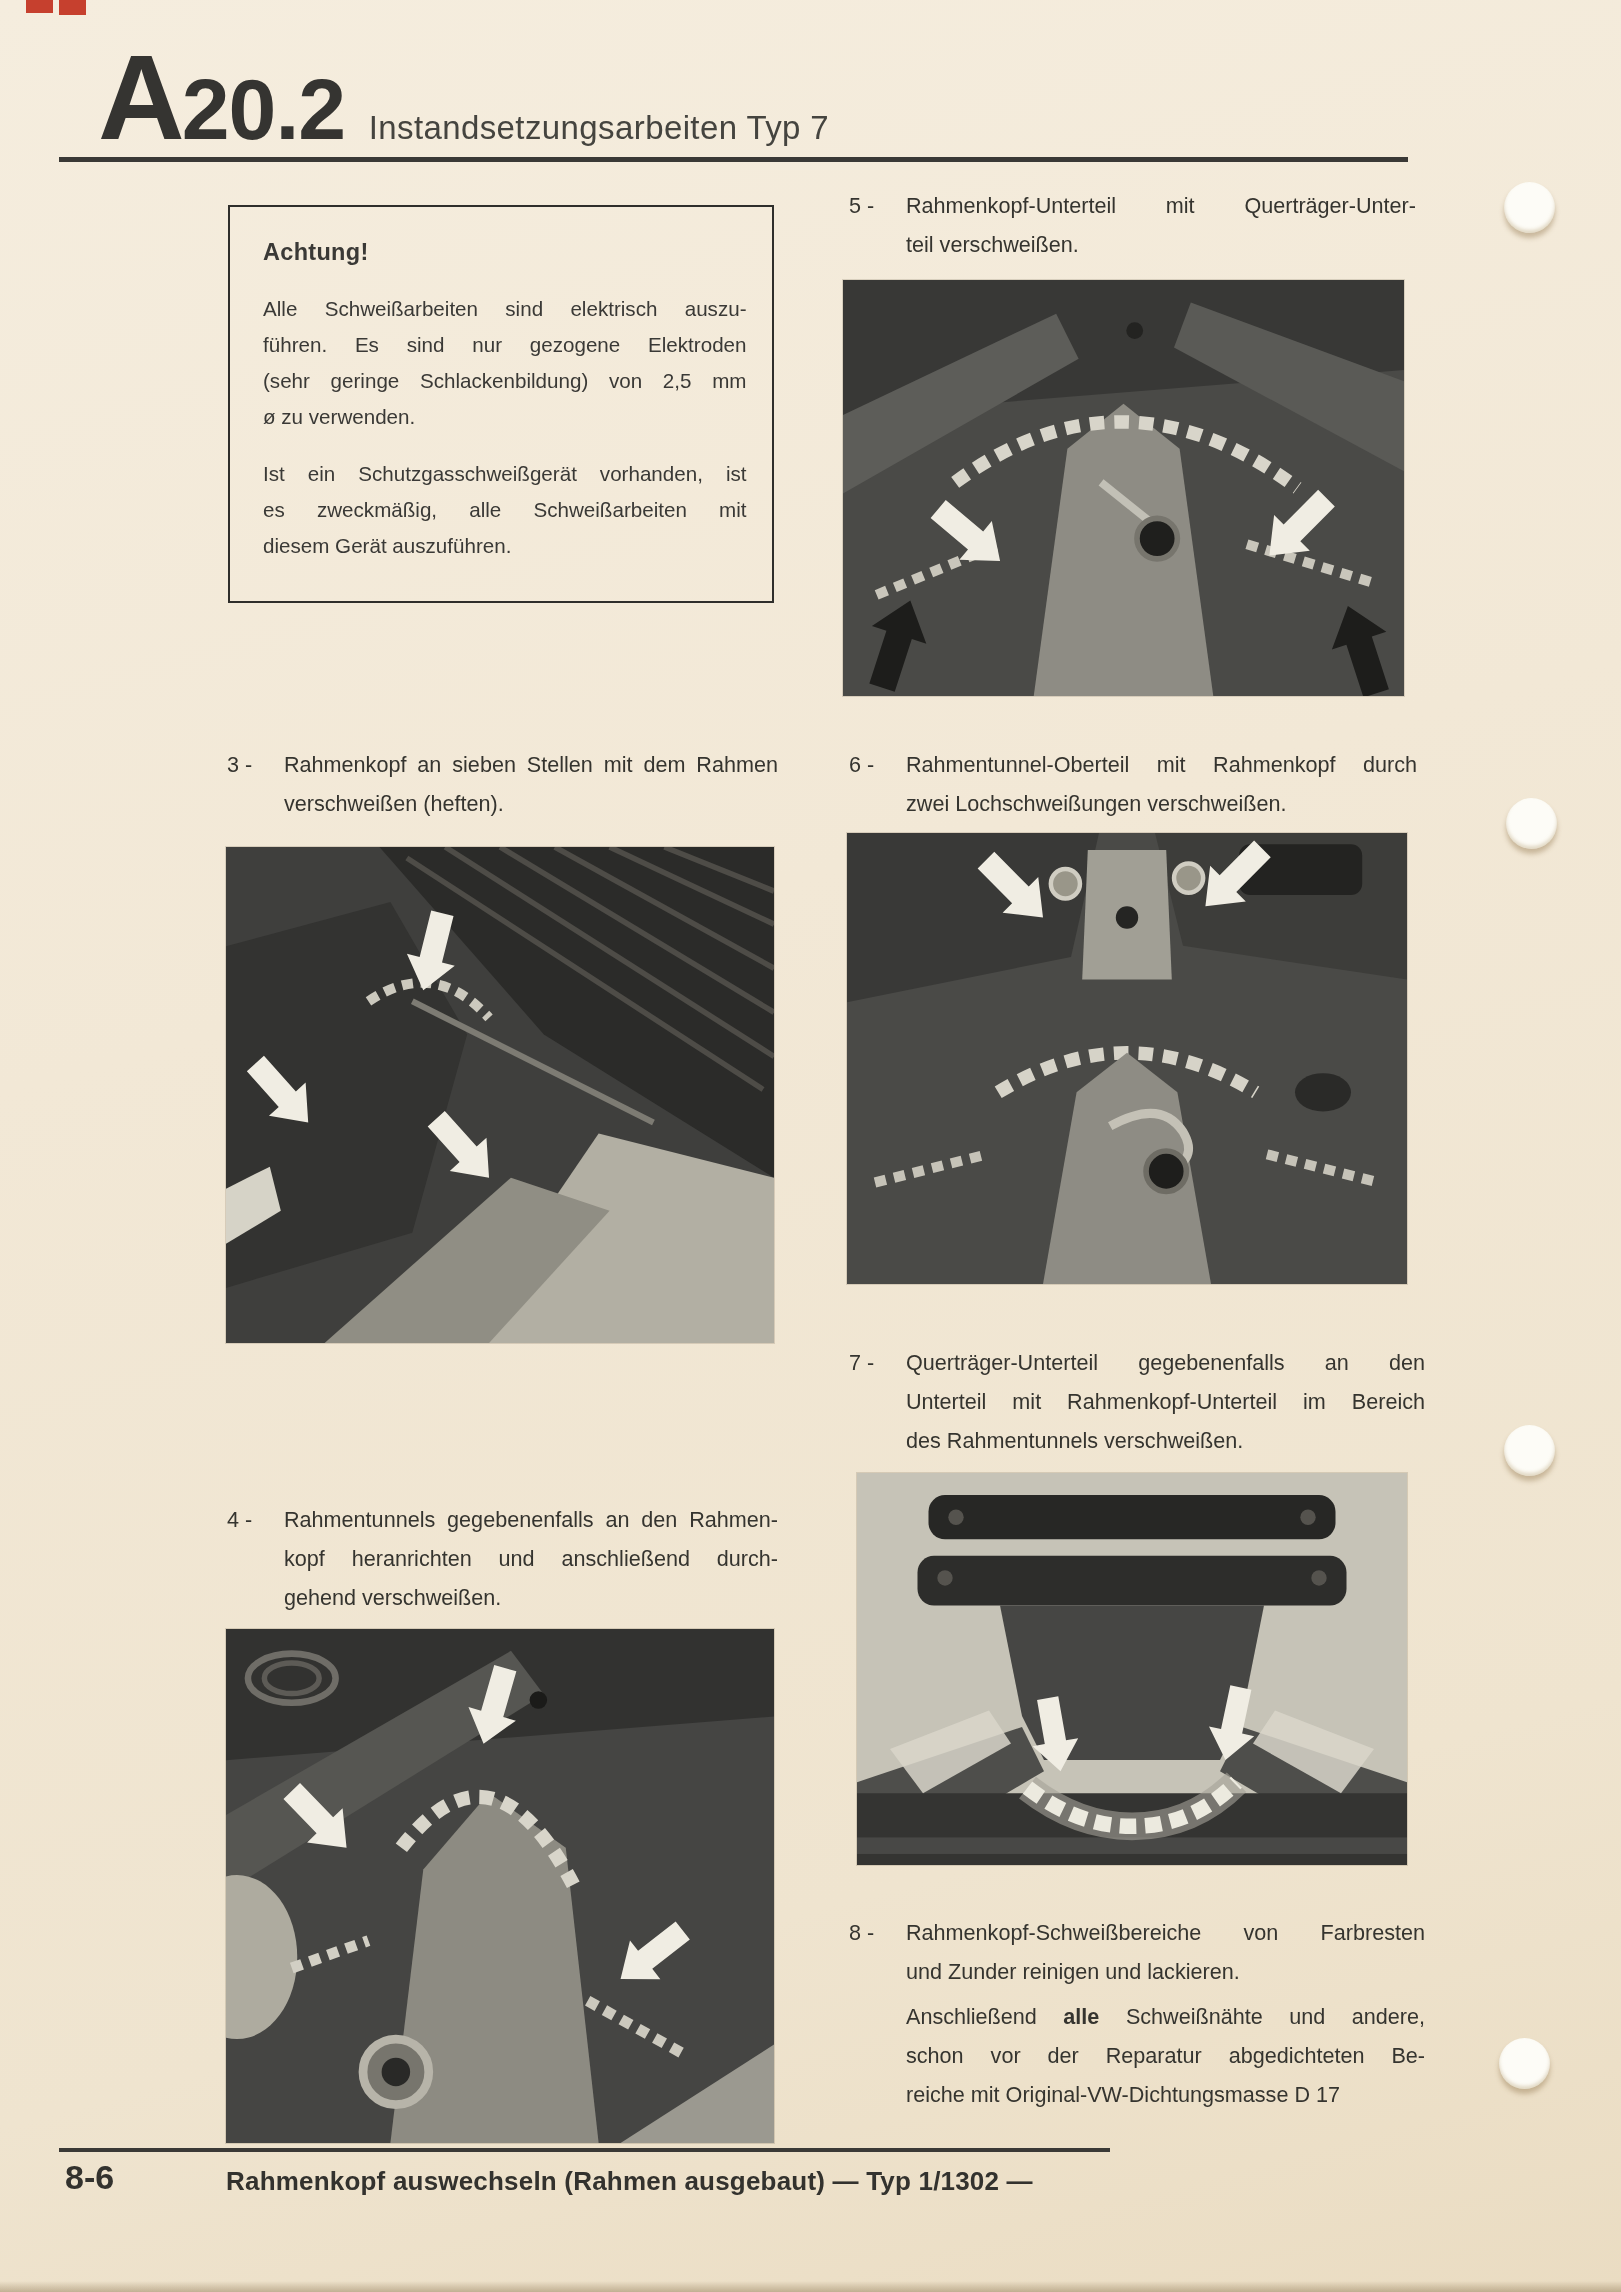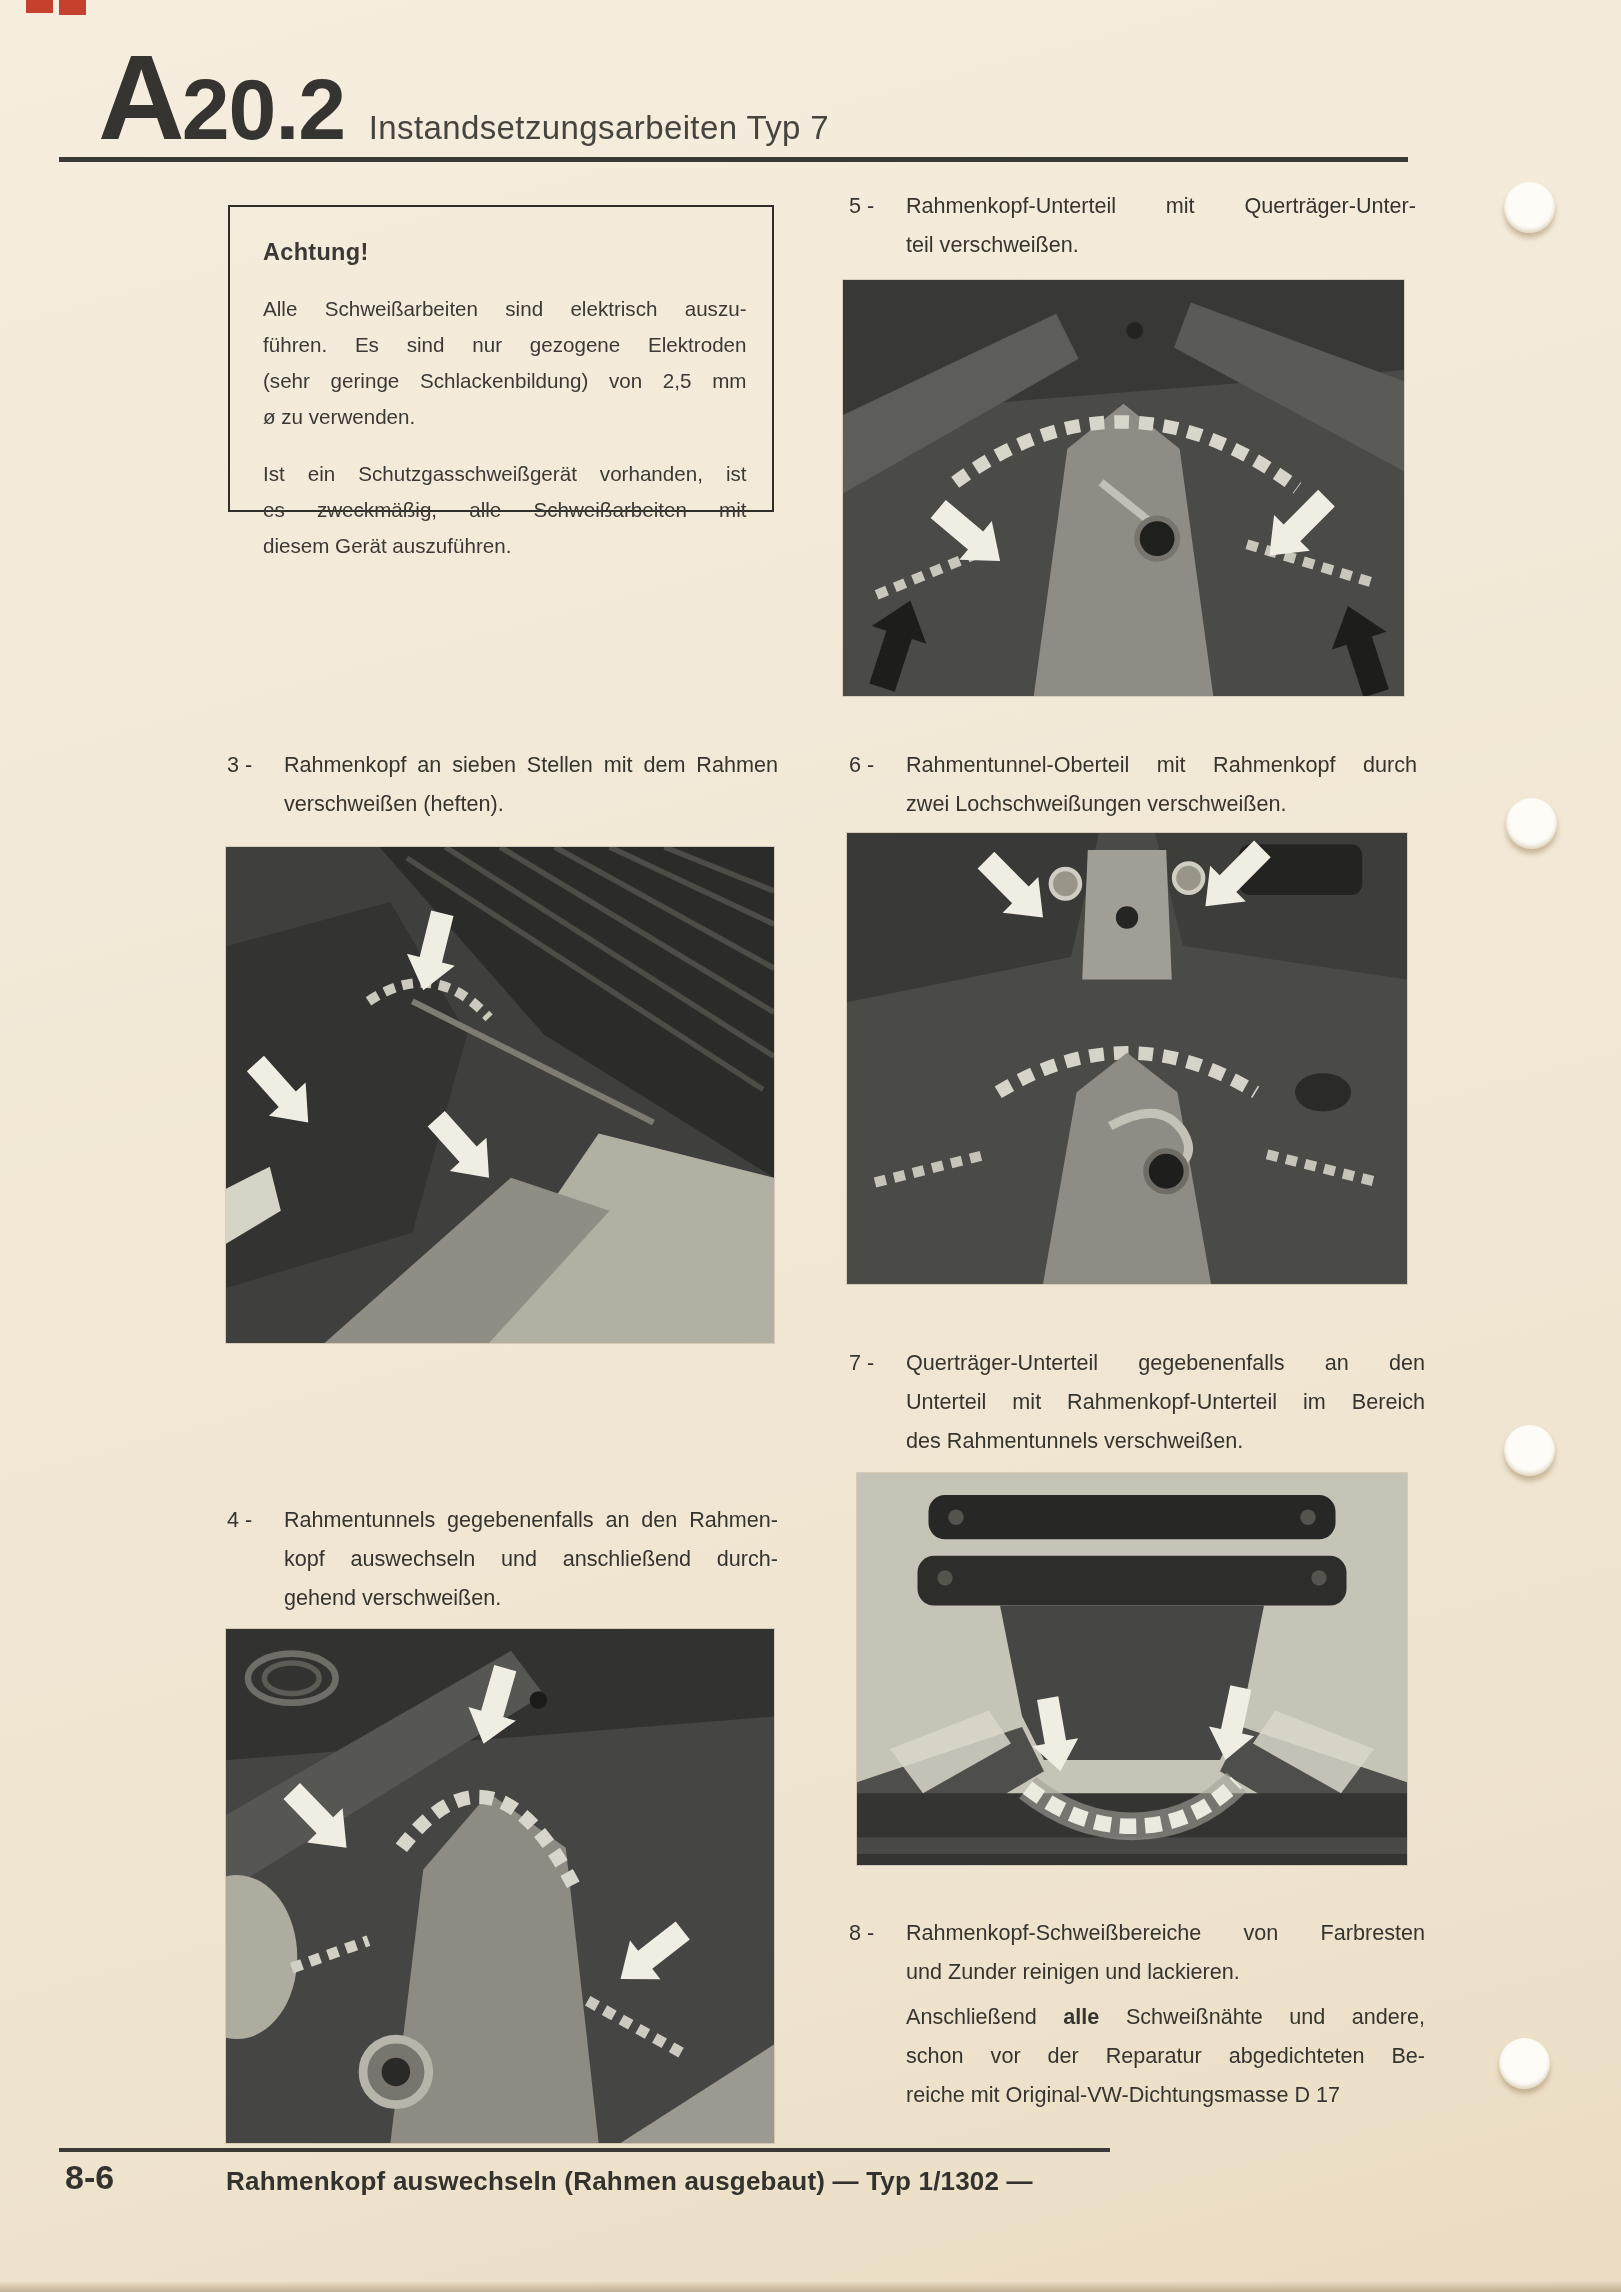--- a/index.html
+++ b/index.html
@@ -10,21 +10,21 @@
 4;
   }
   .page *{box-sizing:border-box;}
   
   .hdr{position:absolute;left:98px;top:37px;display:flex;align-items:baseline;white-space:nowrap;}
   .hdr .ltr{font-size:120px;font-weight:700;line-height:1;letter-spacing:-2.9px;color:#353431;}
   .hdr .no{font-size:86px;font-weight:700;line-height:1;letter-spacing:-1px;color:#353431;}
   .hdr .ttl{font-size:33px;font-weight:400;margin-left:23.5px;color:#45443f;letter-spacing:0.4px;}
   .rule{position:absolute;background:#3a3936;}
   
-  .notice{position:absolute;left:228px;top:205px;width:546px;height:307px;border:2.9px solid #2f2e2b;
+  .notice{position:absolute;left:228px;top:205px;width:546px;height:398px;border:2.9px solid #2f2e2b;
           padding:26.5px 25.5px 0 33px;font-size:20.6px;line-height:36px;color:#3a3936;}
   .notice .ntitle{font-weight:700;font-size:23.5px;margin-bottom:20.6px;letter-spacing:0.3px;}
   .notice .para{margin-bottom:18.6px;margin-top:21px;}
   
   .jl div{text-align:justify;text-align-last:justify;white-space:normal;}
   .jl div:last-child{text-align-last:left;}
   .jl-force{text-align:justify;text-align-last:justify;}
   
   .step{position:absolute;display:flex;font-size:21.6px;line-height:39px;color:#35342f;}
   .step .num{width:57px;flex:none;}
@@ -177,21 +177,21 @@
         <div>Querträger-Unterteil gegebenenfalls an den</div>
         <div>Unterteil mit Rahmenkopf-Unterteil im Bereich</div>
         <div>des Rahmentunnels verschweißen.</div>
       </span>
   </div>
 
   <div class="step" style="left:227px;top:1500px;width:551px;">
     <span class="num">4 -</span>
     <span class="body jl">
         <div>Rahmentunnels gegebenenfalls an den Rahmen-</div>
-        <div>kopf auswechseln und anschließend durch-</div>
+        <div>kopf heranrichten und anschließend durch-</div>
         <div>gehend verschweißen.</div>
       </span>
   </div>
 
   <div class="photo" style="left:857px;top:1473px;width:550px;height:392px;">
     <svg viewBox="0 0 100 71" preserveAspectRatio="none">
       <rect x="0" y="0" width="100" height="71" fill="#c6c3b7"></rect>
       <rect x="13" y="4" width="74" height="8" rx="3" fill="#272725"></rect>
       <rect x="11" y="15" width="78" height="9" rx="3" fill="#2d2d2b"></rect>
       <circle cx="18" cy="8" r="1.4" fill="#55534e"></circle>

